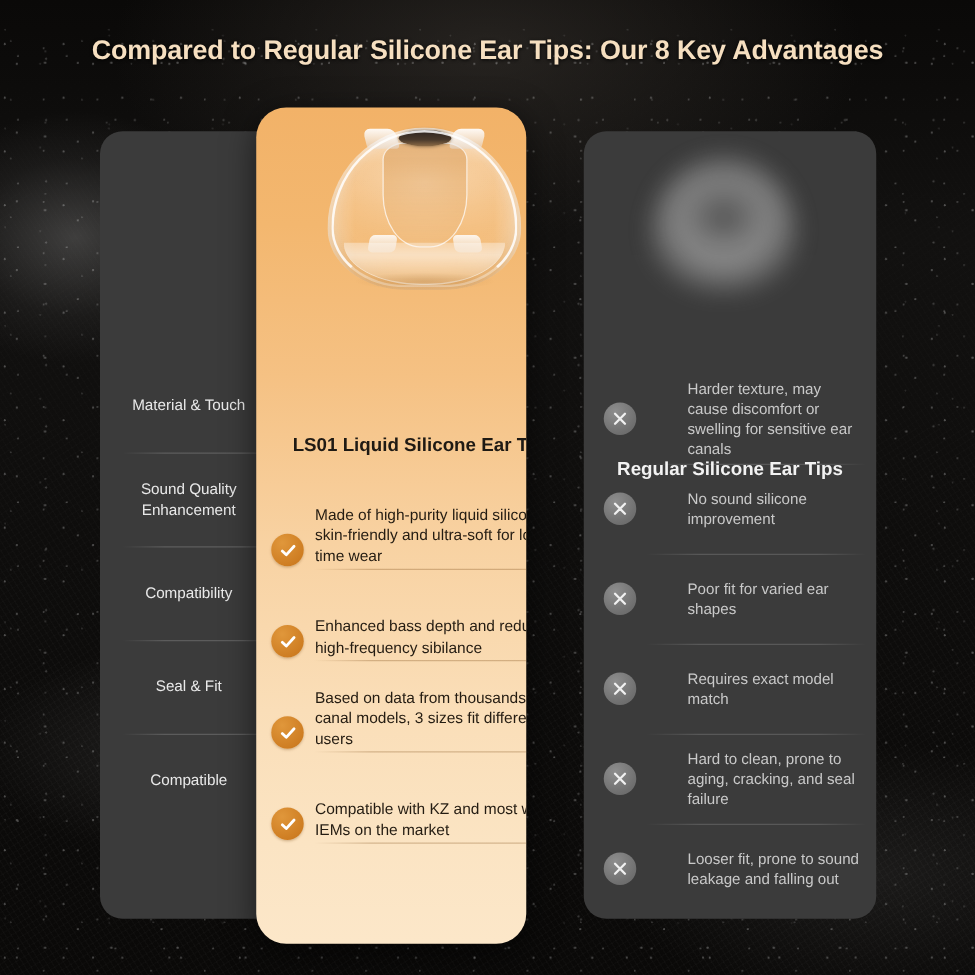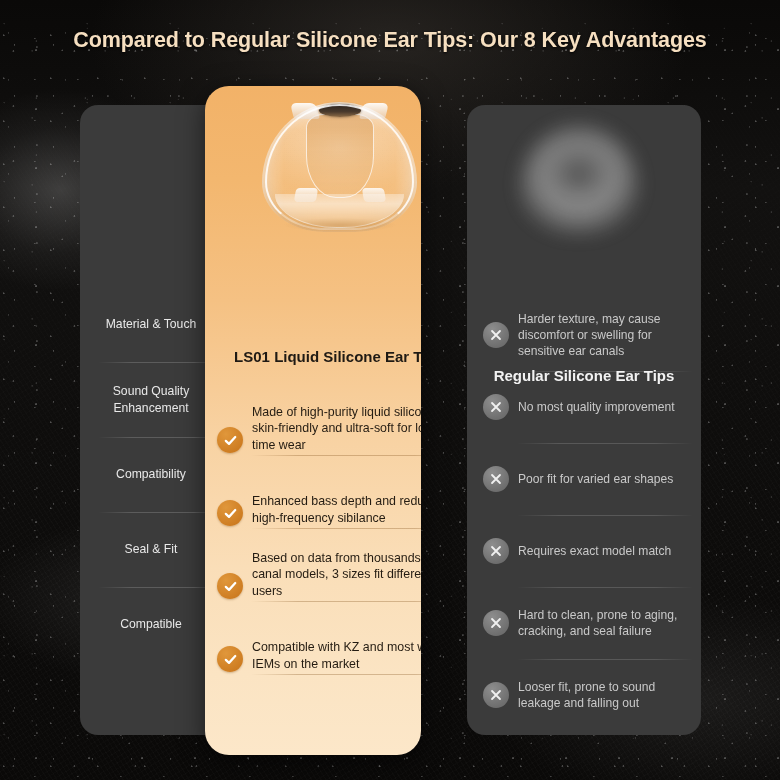--- a/index.html
+++ b/index.html
@@ -339,21 +339,21 @@
     content: "";
     position: absolute;
     top: 0;
     left: 36px;
     right: 4px;
     height: 1px;
     background: linear-gradient(90deg, rgba(140,90,35,0) 0%, rgba(130,82,30,0.32) 22%, rgba(130,82,30,0.32) 78%, rgba(140,90,35,0) 100%);
   }
 
   
-  #cons-list .feature-row { min-height: 72px; padding: 2px 6px 2px 2px; }
+  #cons-list .feature-row { min-height: 72px; padding: 2px 6px 2px 2px; gap: 32px; }
   #cons-list .badge {
     background: radial-gradient(circle at 36% 28%, #8E8E8E, #6F6F6F 70%, #666666 100%);
   }
   #cons-list .ftext { color: #C9C9C9; font-size: 12.1px; }
   #cons-list .feature-row + .feature-row::before {
     content: "";
     position: absolute;
     top: 0;
     left: 36px;
     right: 4px;
@@ -458,21 +458,21 @@
           </svg>
         </span>
         <span class="ftext">Harder texture, may cause discomfort or swelling for sensitive ear canals</span>
       </div>
       <div class="feature-row">
         <span class="badge">
           <svg width="14" height="14" viewBox="0 0 24 24" aria-hidden="true">
             <path d="M5.2 5.2 L18.8 18.8 M18.8 5.2 L5.2 18.8" fill="none" stroke="#F0F0F0" stroke-width="3.2" stroke-linecap="round"></path>
           </svg>
         </span>
-        <span class="ftext">No most quality improvement</span>
+        <span class="ftext">No sound silicone improvement</span>
       </div>
       <div class="feature-row">
         <span class="badge">
           <svg width="14" height="14" viewBox="0 0 24 24" aria-hidden="true">
             <path d="M5.2 5.2 L18.8 18.8 M18.8 5.2 L5.2 18.8" fill="none" stroke="#F0F0F0" stroke-width="3.2" stroke-linecap="round"></path>
           </svg>
         </span>
         <span class="ftext">Poor fit for varied ear shapes</span>
       </div>
       <div class="feature-row">

